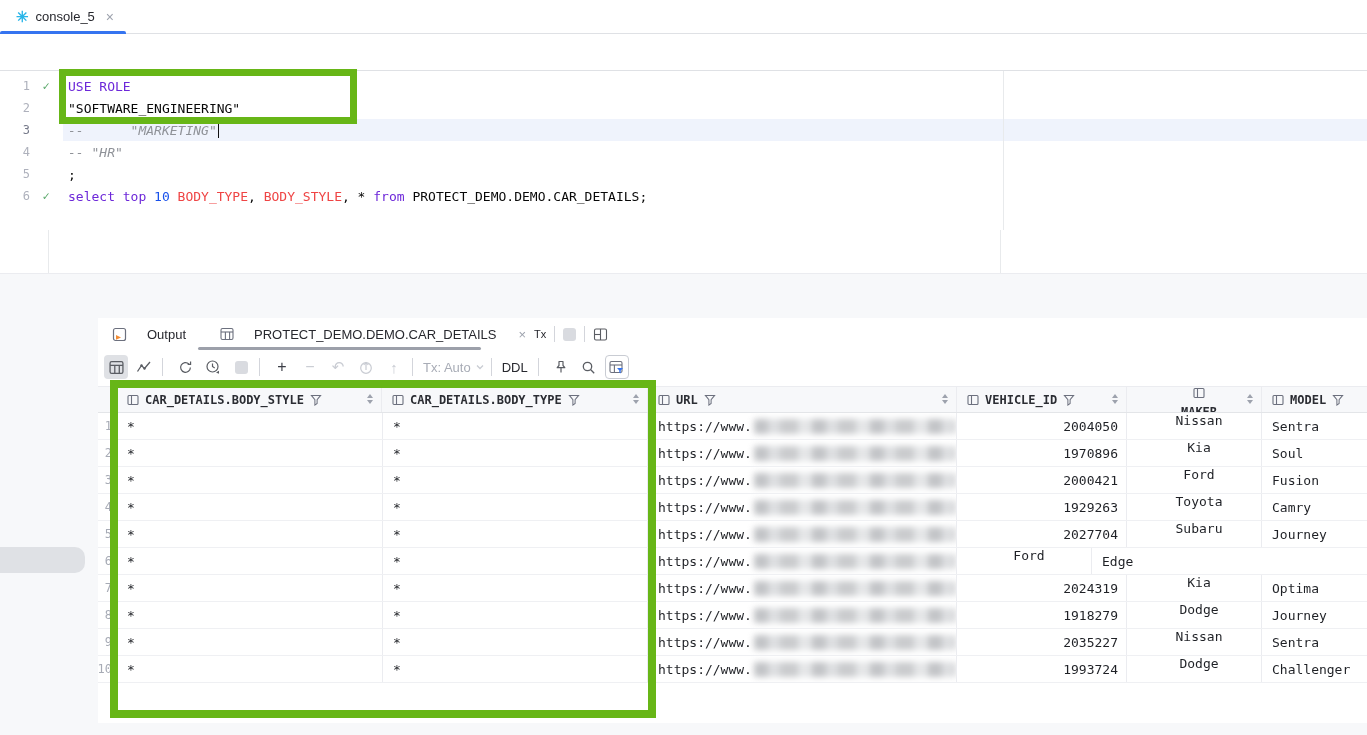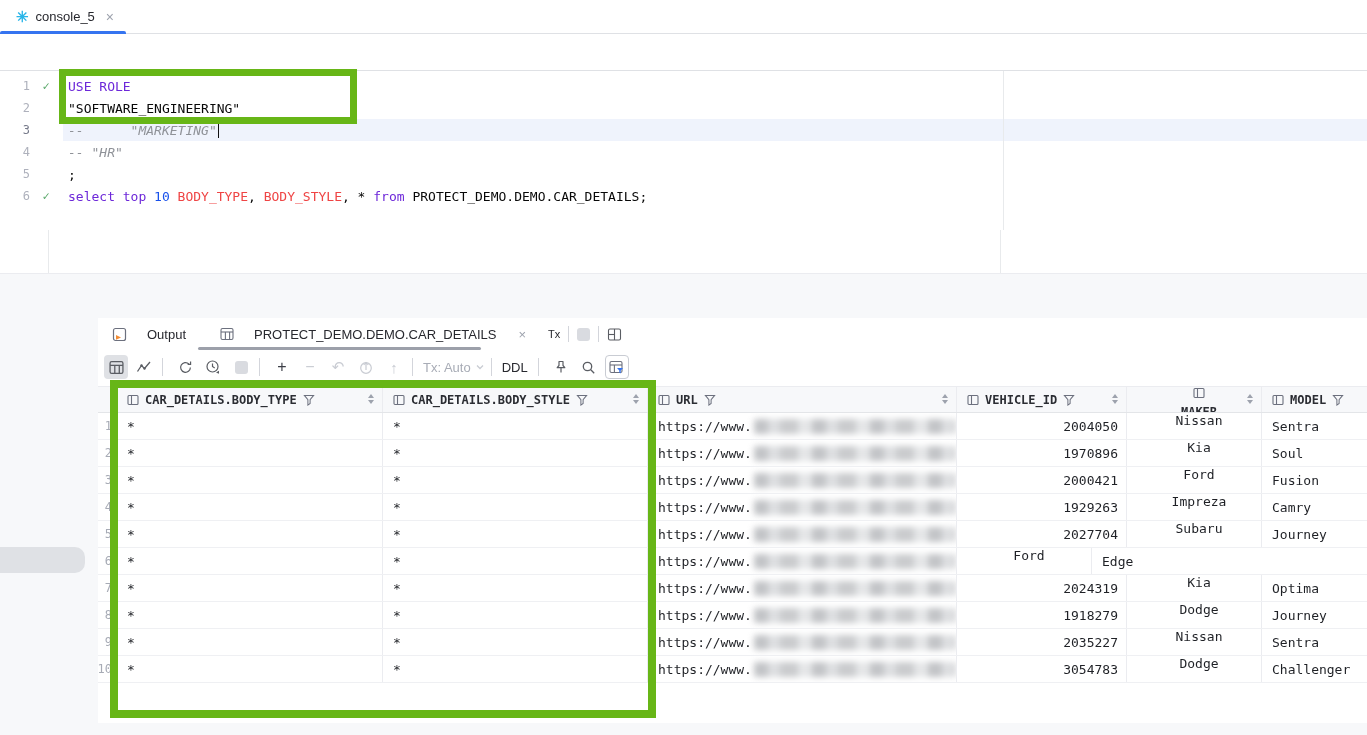--- a/index.html
+++ b/index.html
@@ -204,21 +204,21 @@
           <svg width="14" height="14" viewBox="0 0 14 14">
               <rect x="1" y="1.5" width="12" height="11" rx="1.5" fill="none" stroke="currentColor" stroke-width="1.1"></rect>
               <line x1="1" y1="5" x2="13" y2="5" stroke="currentColor" stroke-width="1.1"></line>
               <line x1="5.4" y1="5" x2="5.4" y2="12.5" stroke="currentColor" stroke-width="1.1"></line>
               <line x1="9.6" y1="5" x2="9.6" y2="12.5" stroke="currentColor" stroke-width="1.1"></line>
             </svg>
         </span>
         <span>PROTECT_DEMO.DEMO.CAR_DETAILS</span>
         <span class="rclose">×</span>
       </div>
-      <span class="txmini" style="margin-left:14px;">Tx</span>
+      <span class="txmini" style="">Tx</span>
       <div class="vsep2"></div>
       <div class="sq2"></div>
       <div class="vsep2"></div>
       <span style="color:#5A5D63;">
         <svg width="15" height="15" viewBox="0 0 15 15">
             <rect x="1.5" y="2" width="12" height="11" rx="1.5" fill="none" stroke="currentColor" stroke-width="1.1"></rect>
             <line x1="7.5" y1="2" x2="7.5" y2="13" stroke="currentColor" stroke-width="1.1"></line>
             <line x1="1.5" y1="7.5" x2="7.5" y2="7.5" stroke="currentColor" stroke-width="1.1"></line>
           </svg>
       </span>
@@ -297,56 +297,56 @@
             <line x1="1" y1="5" x2="13" y2="5" stroke="#6C707E" stroke-width="1.1"></line>
             <line x1="5.4" y1="5" x2="5.4" y2="12.5" stroke="#6C707E" stroke-width="1.1"></line>
             <path d="M8 8h6l-2.3 2.6v2.8l-1.4-1v-1.8z" fill="#3574F0"></path>
           </svg>
       </div>
     </div>
 
     <div id="grid">
       <div class="thead">
         <div class="cnum"></div>
+        <div class="th c2">
+          <span class="colicon">
+              <svg width="12" height="12" viewBox="0 0 12 12">
+                <rect x="1" y="1.5" width="10" height="9" rx="1" fill="none" stroke="currentColor" stroke-width="1.1"></rect>
+                <line x1="4.5" y1="1.5" x2="4.5" y2="10.5" stroke="currentColor" stroke-width="1.1"></line>
+              </svg>
+            </span>
+          <span>CAR_DETAILS.BODY_STYLE</span>
+          <span class="funnel">
+              <svg width="12" height="12" viewBox="0 0 13 13">
+                <path d="M1.5 1.5h10L7.7 6.1v4.2L5.3 12V6.1z" fill="none" stroke="currentColor" stroke-width="1.1"></path>
+              </svg>
+            </span>
+          <span class="sort">
+              <i class="up"></i>
+              <i class="dn"></i>
+            </span>
+        </div>
         <div class="th c1">
           <span class="colicon">
               <svg width="12" height="12" viewBox="0 0 12 12">
                 <rect x="1" y="1.5" width="10" height="9" rx="1" fill="none" stroke="currentColor" stroke-width="1.1"></rect>
                 <line x1="4.5" y1="1.5" x2="4.5" y2="10.5" stroke="currentColor" stroke-width="1.1"></line>
               </svg>
             </span>
           <span>CAR_DETAILS.BODY_TYPE</span>
           <span class="funnel">
               <svg width="12" height="12" viewBox="0 0 13 13">
                 <path d="M1.5 1.5h10L7.7 6.1v4.2L5.3 12V6.1z" fill="none" stroke="currentColor" stroke-width="1.1"></path>
               </svg>
             </span>
           <span class="sort">
               <i class="up"></i>
               <i class="dn"></i>
             </span>
         </div>
-        <div class="th c2">
-          <span class="colicon">
-              <svg width="12" height="12" viewBox="0 0 12 12">
-                <rect x="1" y="1.5" width="10" height="9" rx="1" fill="none" stroke="currentColor" stroke-width="1.1"></rect>
-                <line x1="4.5" y1="1.5" x2="4.5" y2="10.5" stroke="currentColor" stroke-width="1.1"></line>
-              </svg>
-            </span>
-          <span>CAR_DETAILS.BODY_STYLE</span>
-          <span class="funnel">
-              <svg width="12" height="12" viewBox="0 0 13 13">
-                <path d="M1.5 1.5h10L7.7 6.1v4.2L5.3 12V6.1z" fill="none" stroke="currentColor" stroke-width="1.1"></path>
-              </svg>
-            </span>
-          <span class="sort">
-              <i class="up"></i>
-              <i class="dn"></i>
-            </span>
-        </div>
         <div class="th c3">
           <span class="colicon">
               <svg width="12" height="12" viewBox="0 0 12 12">
                 <rect x="1" y="1.5" width="10" height="9" rx="1" fill="none" stroke="currentColor" stroke-width="1.1"></rect>
                 <line x1="4.5" y1="1.5" x2="4.5" y2="10.5" stroke="currentColor" stroke-width="1.1"></line>
               </svg>
             </span>
           <span>URL</span>
           <span class="funnel">
               <svg width="12" height="12" viewBox="0 0 13 13">
@@ -448,21 +448,21 @@
       </div>
       <div class="trow">
         <div class="cnum">4</div>
         <div class="td c1">*</div>
         <div class="td c2">*</div>
         <div class="td c3">
             <span>https://www.</span>
             <span class="urlblur"></span>
           </div>
         <div class="td c4">1929263</div>
-        <div class="td c5">Impreza</div>
+        <div class="td c5">Toyota</div>
         <div class="td c6">Camry</div>
       </div>
       <div class="trow">
         <div class="cnum">5</div>
         <div class="td c1">*</div>
         <div class="td c2">*</div>
         <div class="td c3">
             <span>https://www.</span>
             <span class="urlblur"></span>
           </div>
@@ -518,21 +518,21 @@
         <div class="td c6">Sentra</div>
       </div>
       <div class="trow">
         <div class="cnum">10</div>
         <div class="td c1">*</div>
         <div class="td c2">*</div>
         <div class="td c3">
             <span>https://www.</span>
             <span class="urlblur"></span>
           </div>
-        <div class="td c4">3054783</div>
+        <div class="td c4">1993724</div>
         <div class="td c5">Dodge</div>
         <div class="td c6">Challenger</div>
       </div>
     </div>
   </div>
 
   <div class="anno" id="anno1" style="left:59px; top:69px; width:298px; height:55px;"></div>
   <div class="anno" id="anno2" style="left:110px; top:380px; width:546px; height:338px;"></div>
 
 </div>

